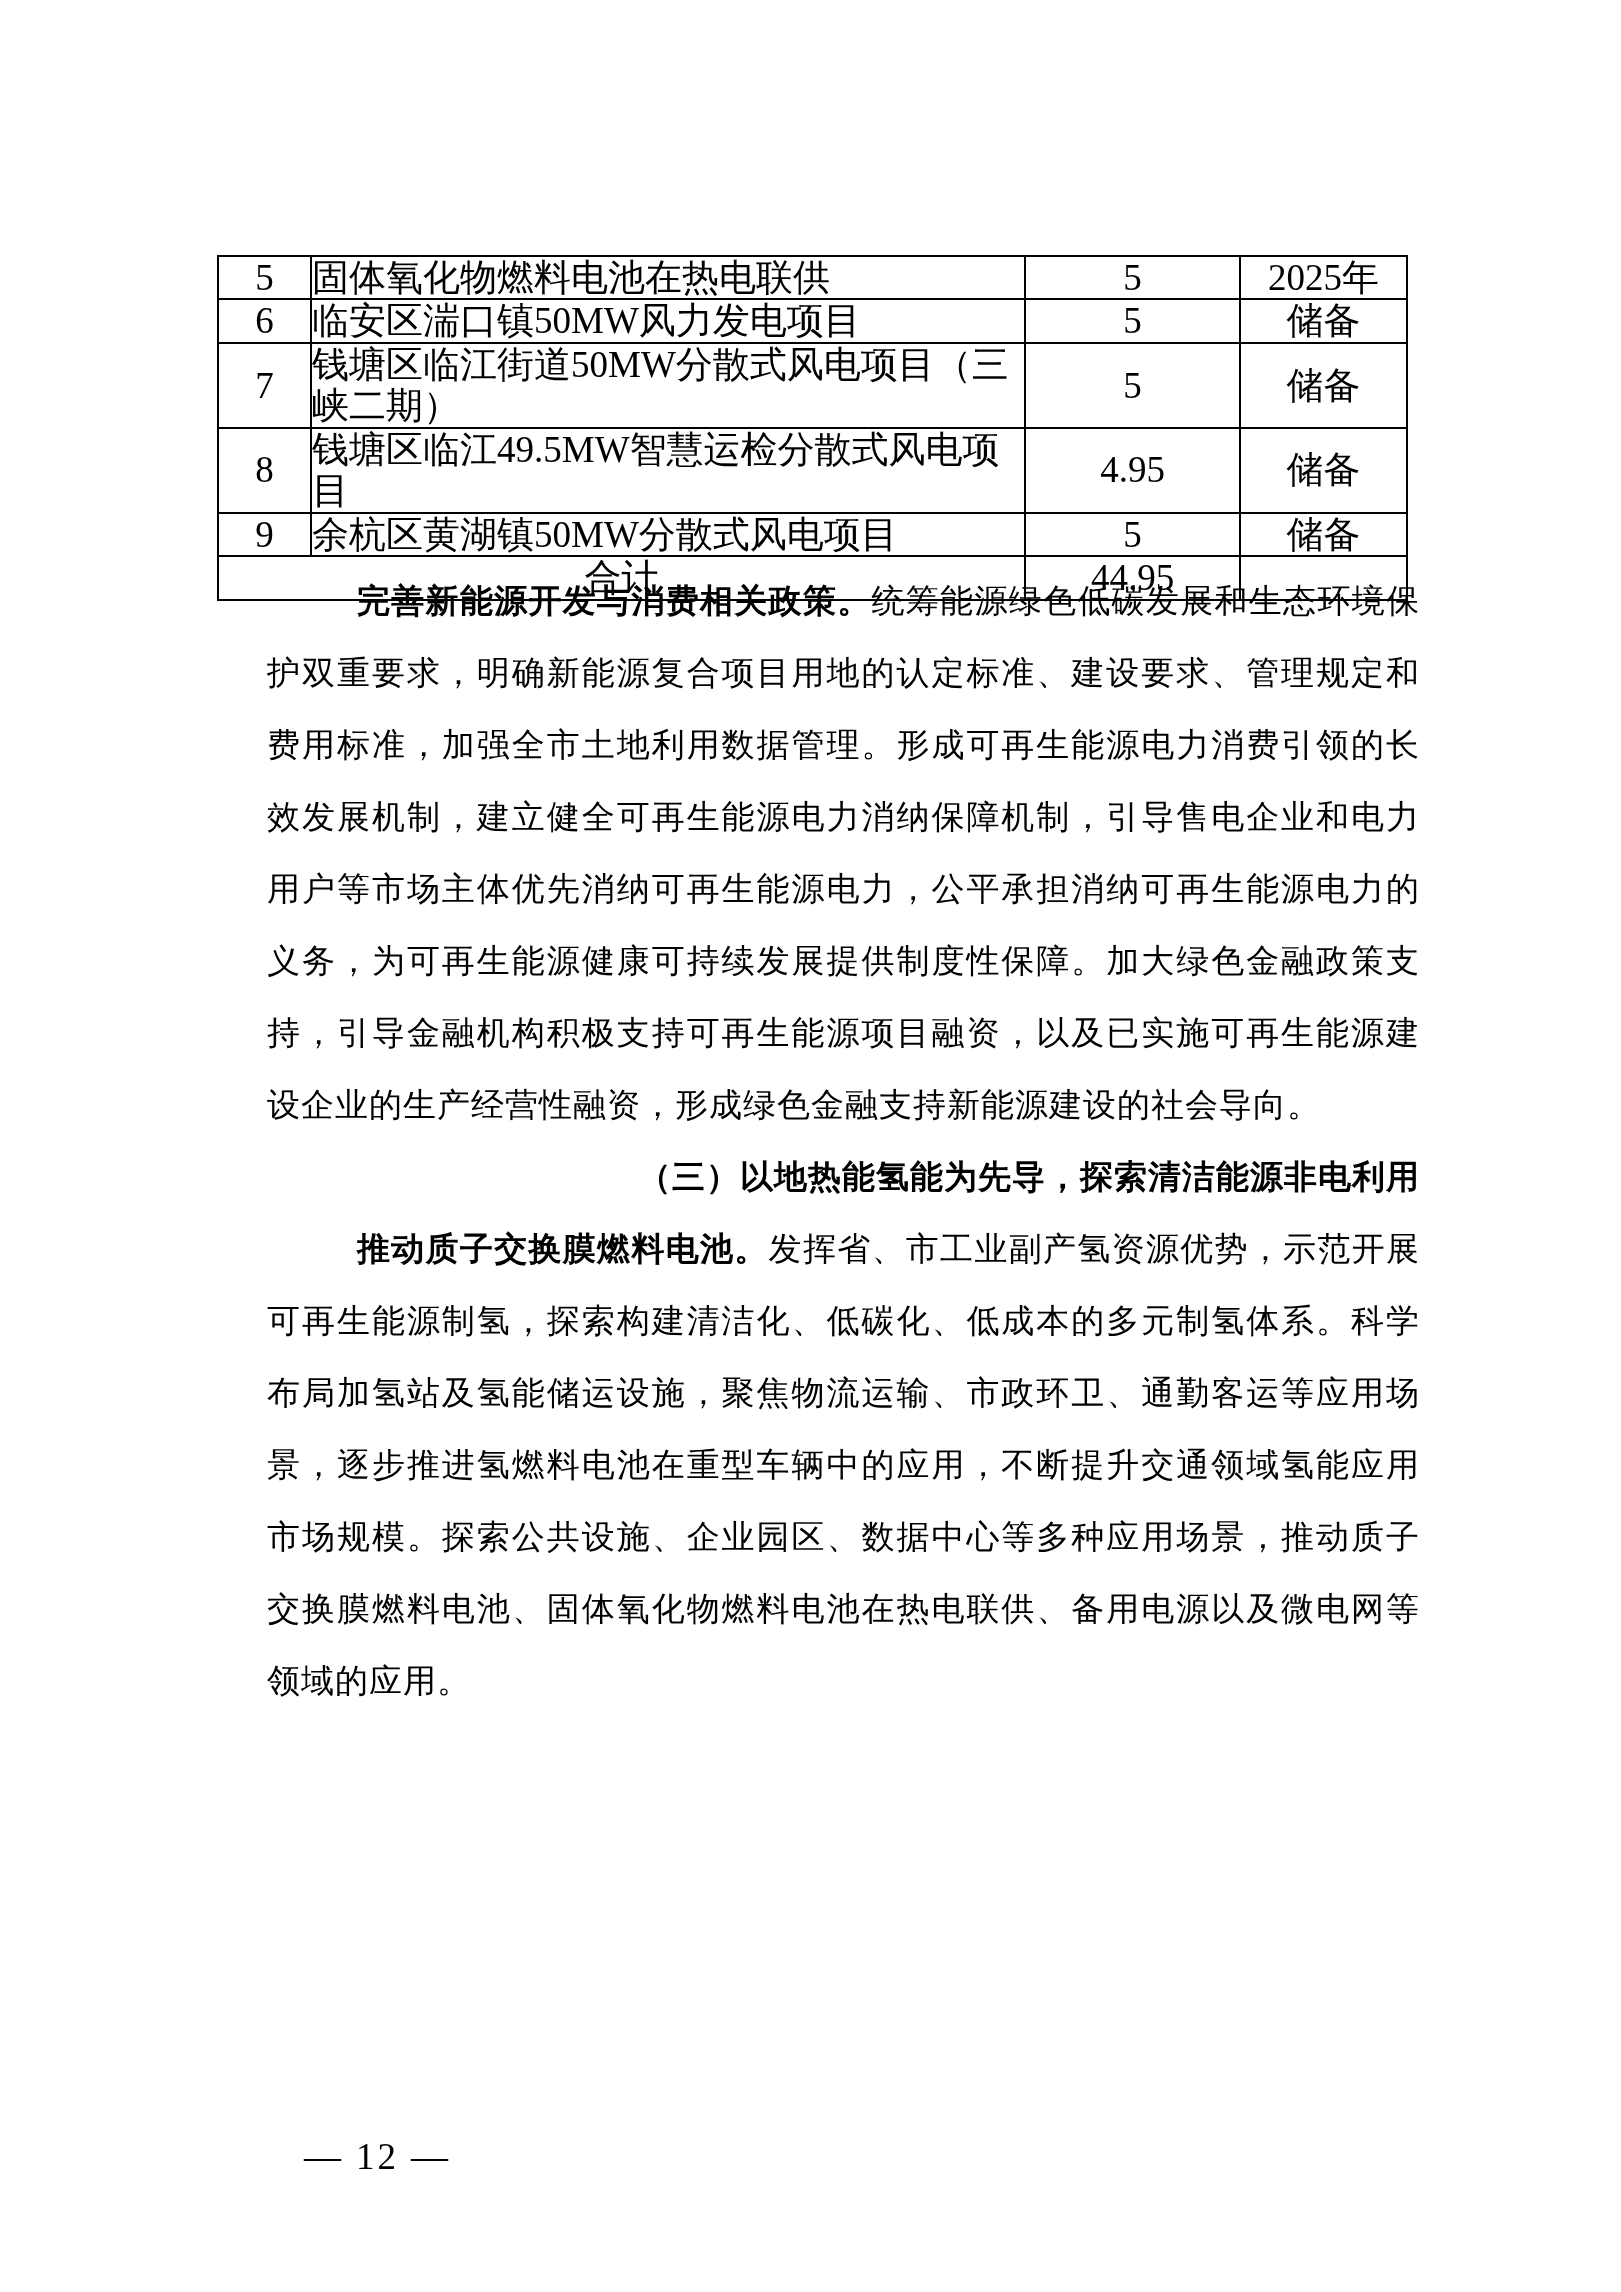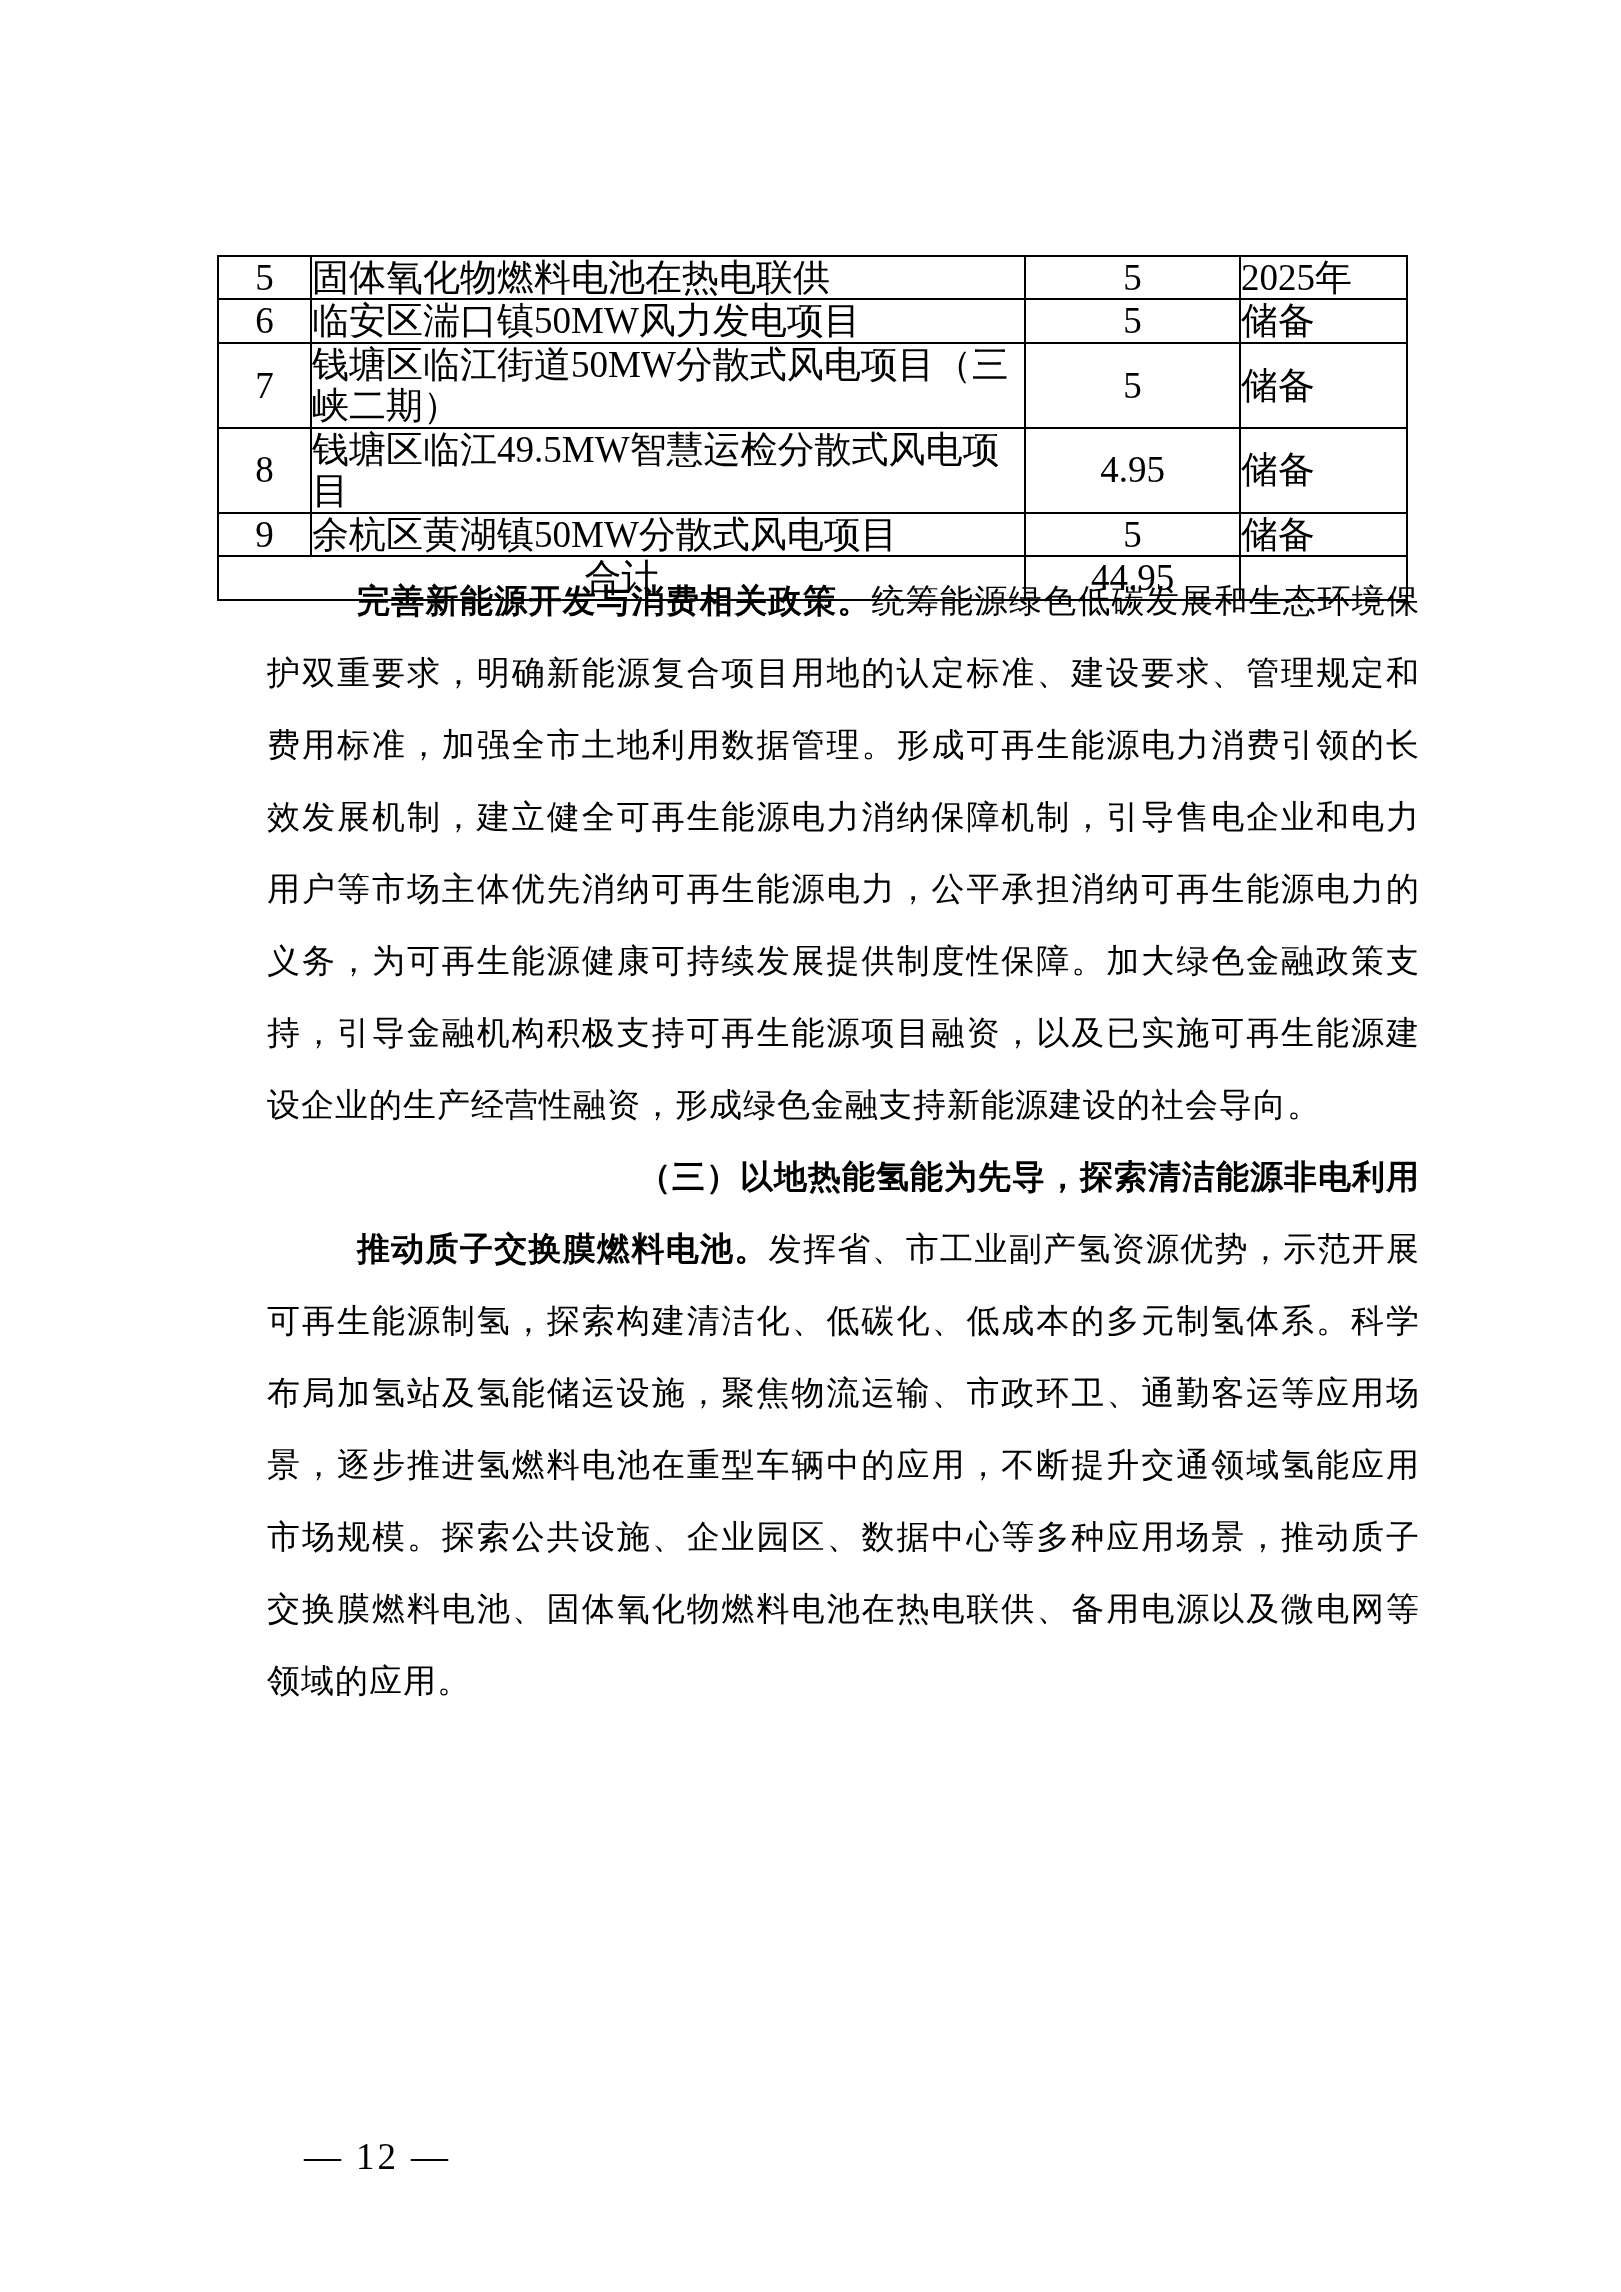--- a/index.html
+++ b/index.html
@@ -28,21 +28,21 @@
   }
   table.doc-table td {
     border: 2px solid #000000;
     padding: 0;
     vertical-align: middle;
     overflow: hidden;
   }
   td.cell-no     { text-align: center; }
   td.cell-name   { text-align: left; padding-left: 19.6px; padding-right: 5.9px; }
   td.cell-cap    { text-align: center; }
-  td.cell-status { text-align: left; }
+  td.cell-status { text-align: center; }
   td.cell-total-label { text-align: center; }
 
   
   .text-block {
     position: absolute; left: 235px; top: 565px;
     width: 1153px;
     font-size: 33px;
     line-height: 72px;
     letter-spacing: 1px;
     text-align: justify;

